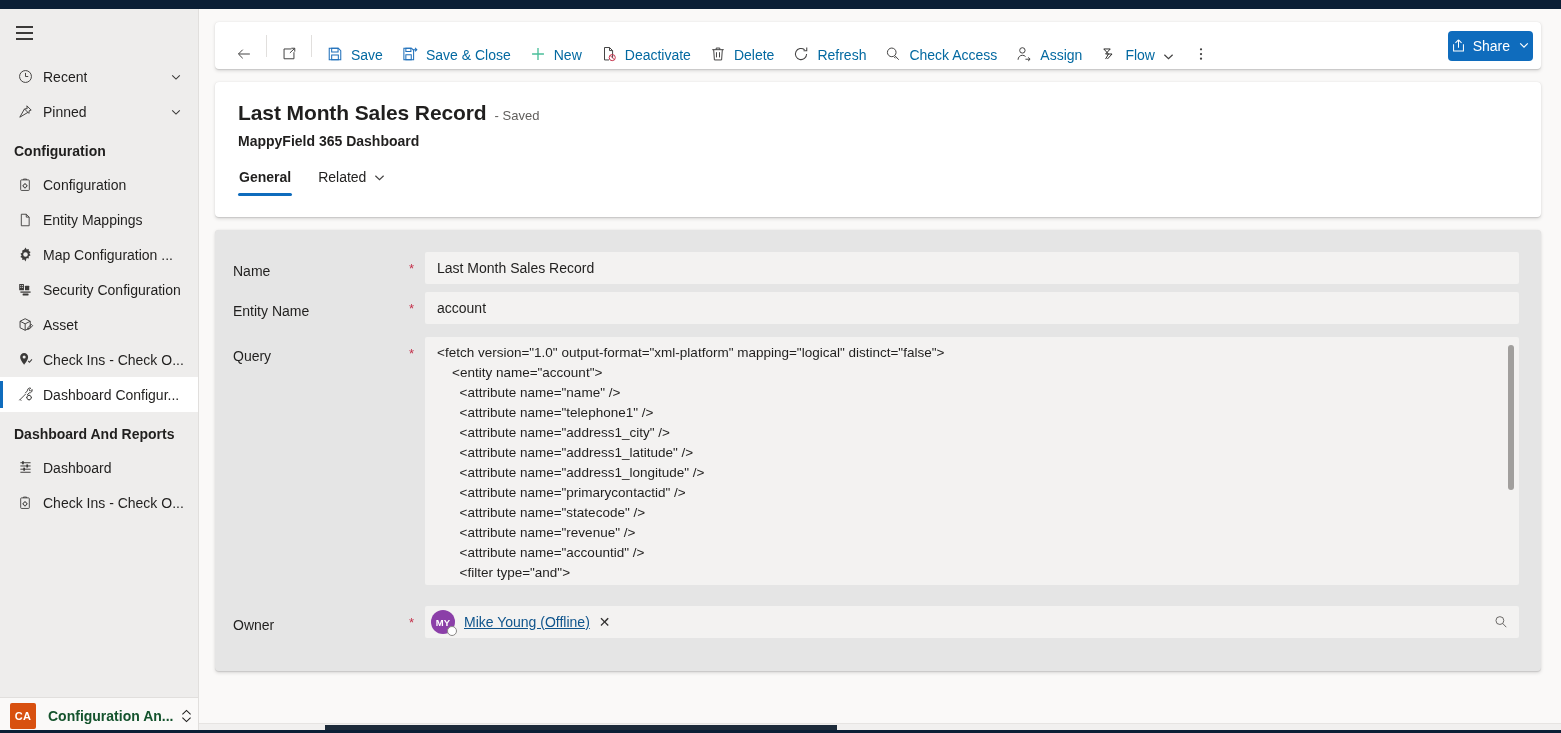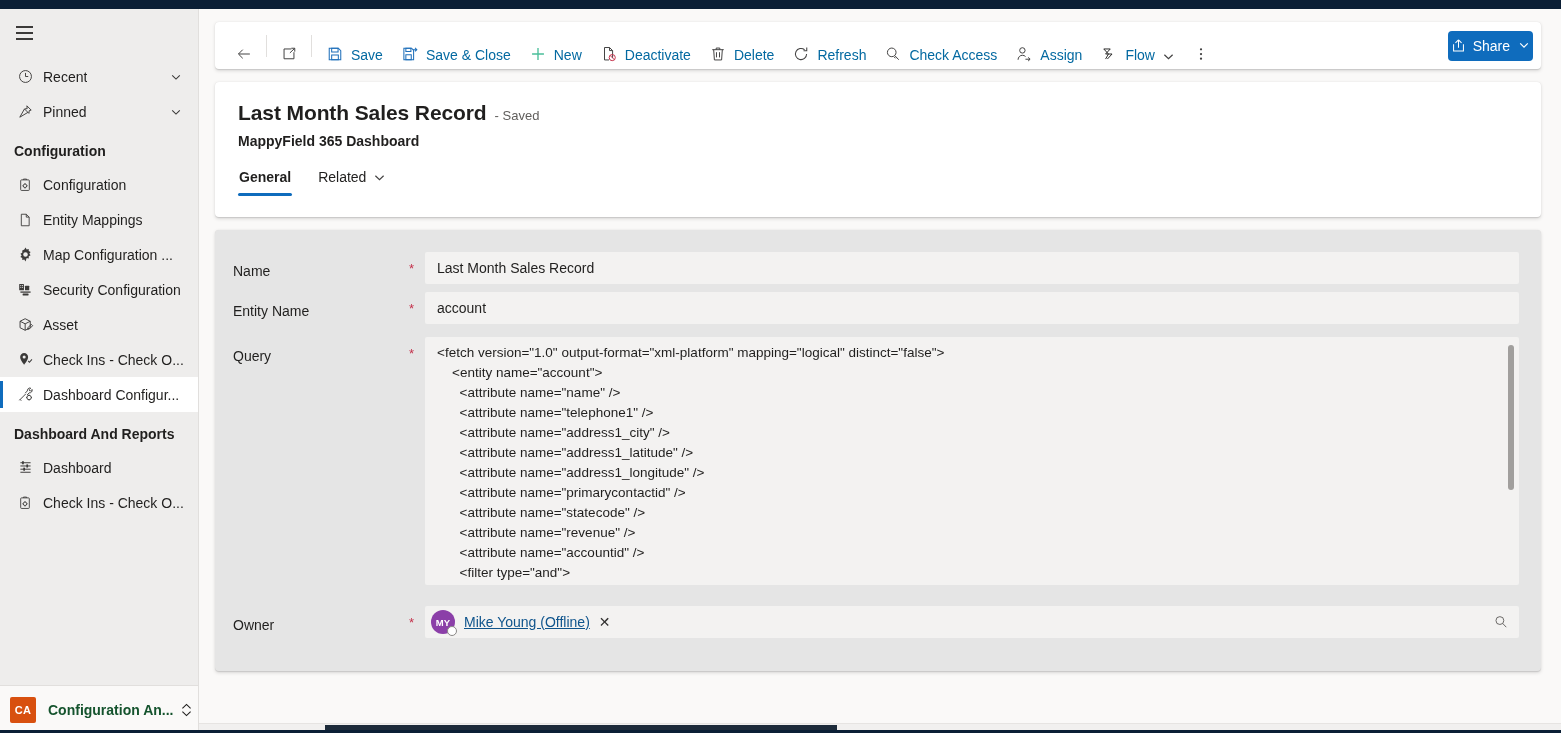--- a/index.html
+++ b/index.html
@@ -80,21 +80,21 @@
   .nav-group {
     font-size: 14px; font-weight: 600;
     color: #201f1e;
     padding: 14px 0 8px 14px;
   }
   .sidebar-spacer { height: 6px; }
 
   
   .app-switcher {
     position: absolute; left: 0; bottom: 0;
-    width: 199px; height: 48px;
+    width: 199px; height: 36px;
     background: #faf9f8;
     border-top: 1px solid #e1dfdd;
     display: flex; align-items: center;
     padding-left: 10px;
     cursor: pointer;
   }
   .app-badge {
     width: 26px; height: 26px;
     background: #d8500f;
     color: #fff; font-size: 11px; font-weight: 600;

